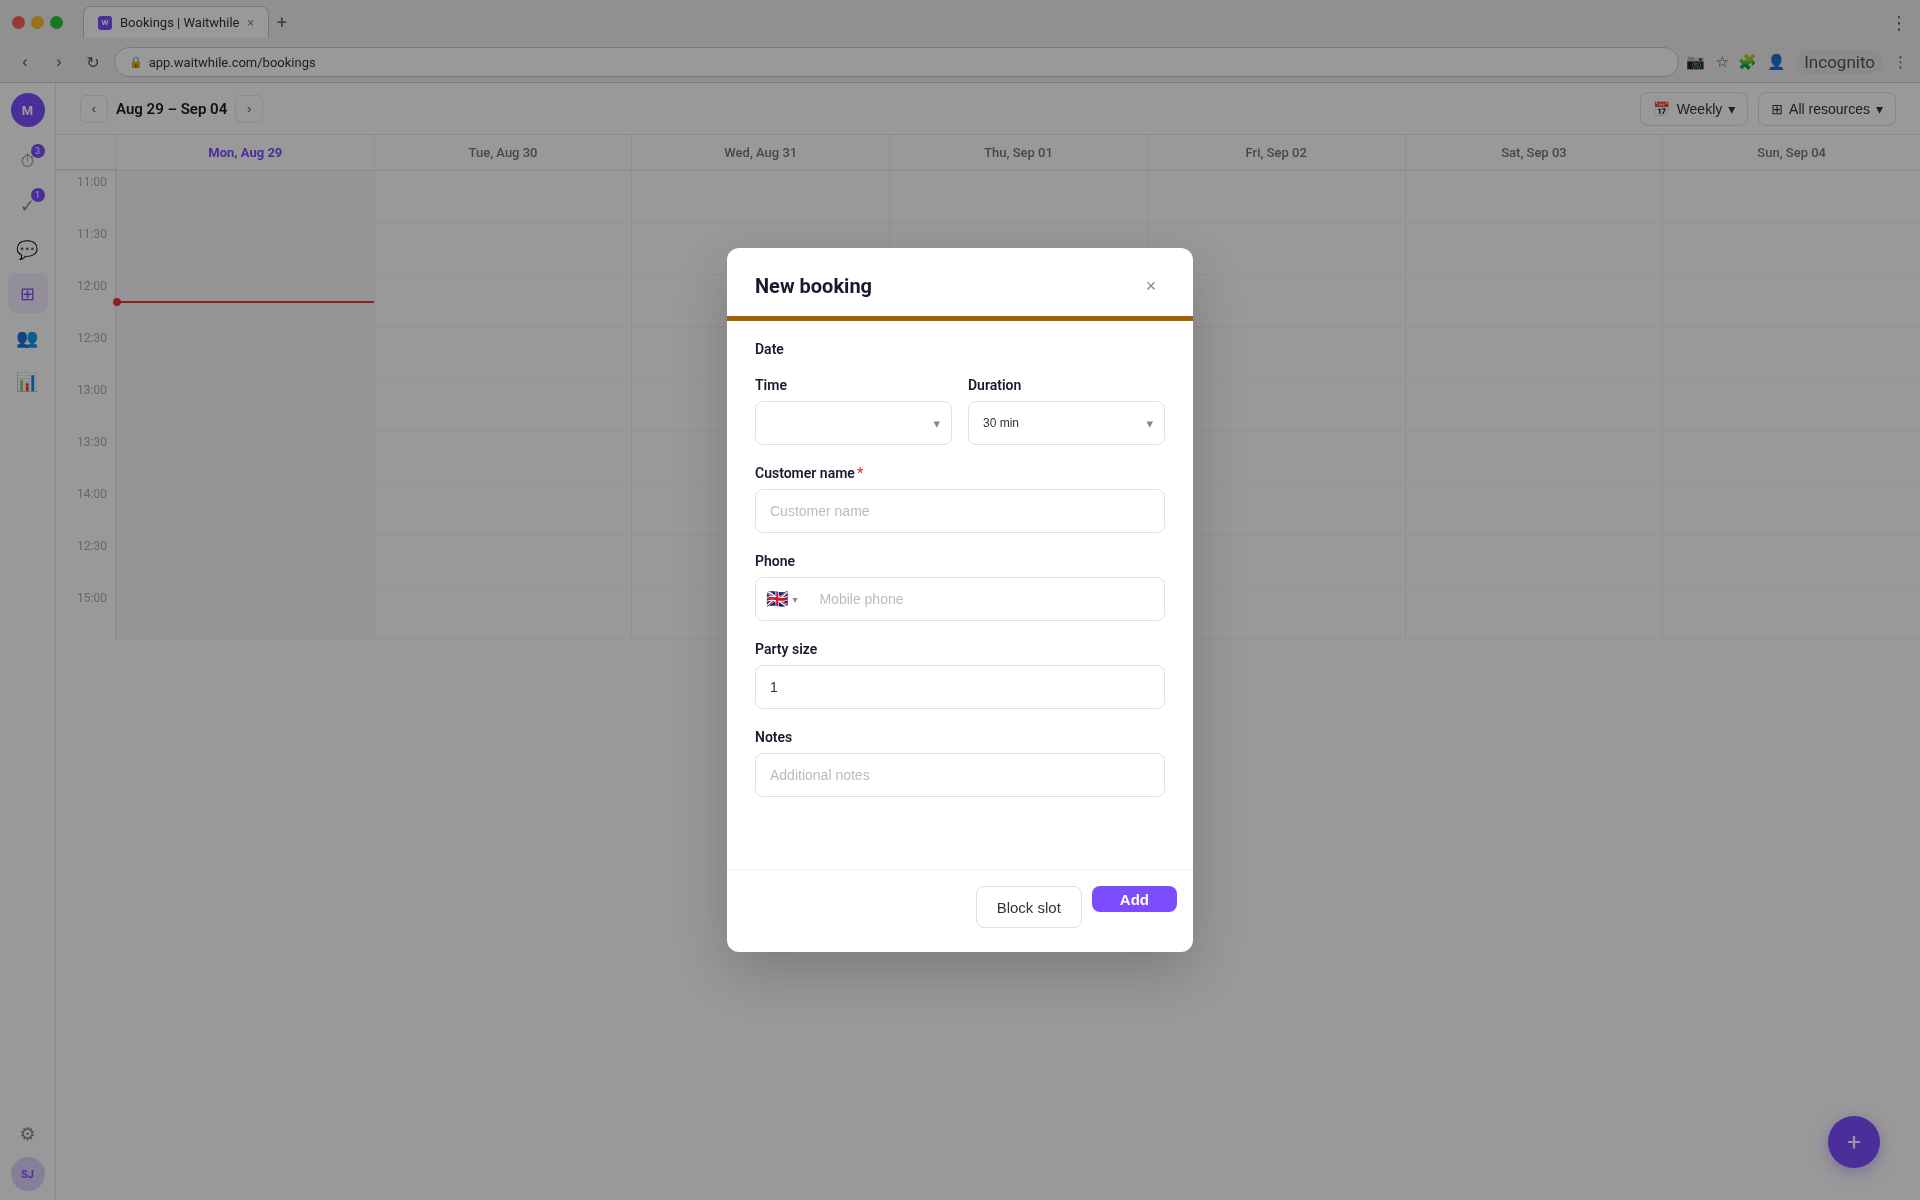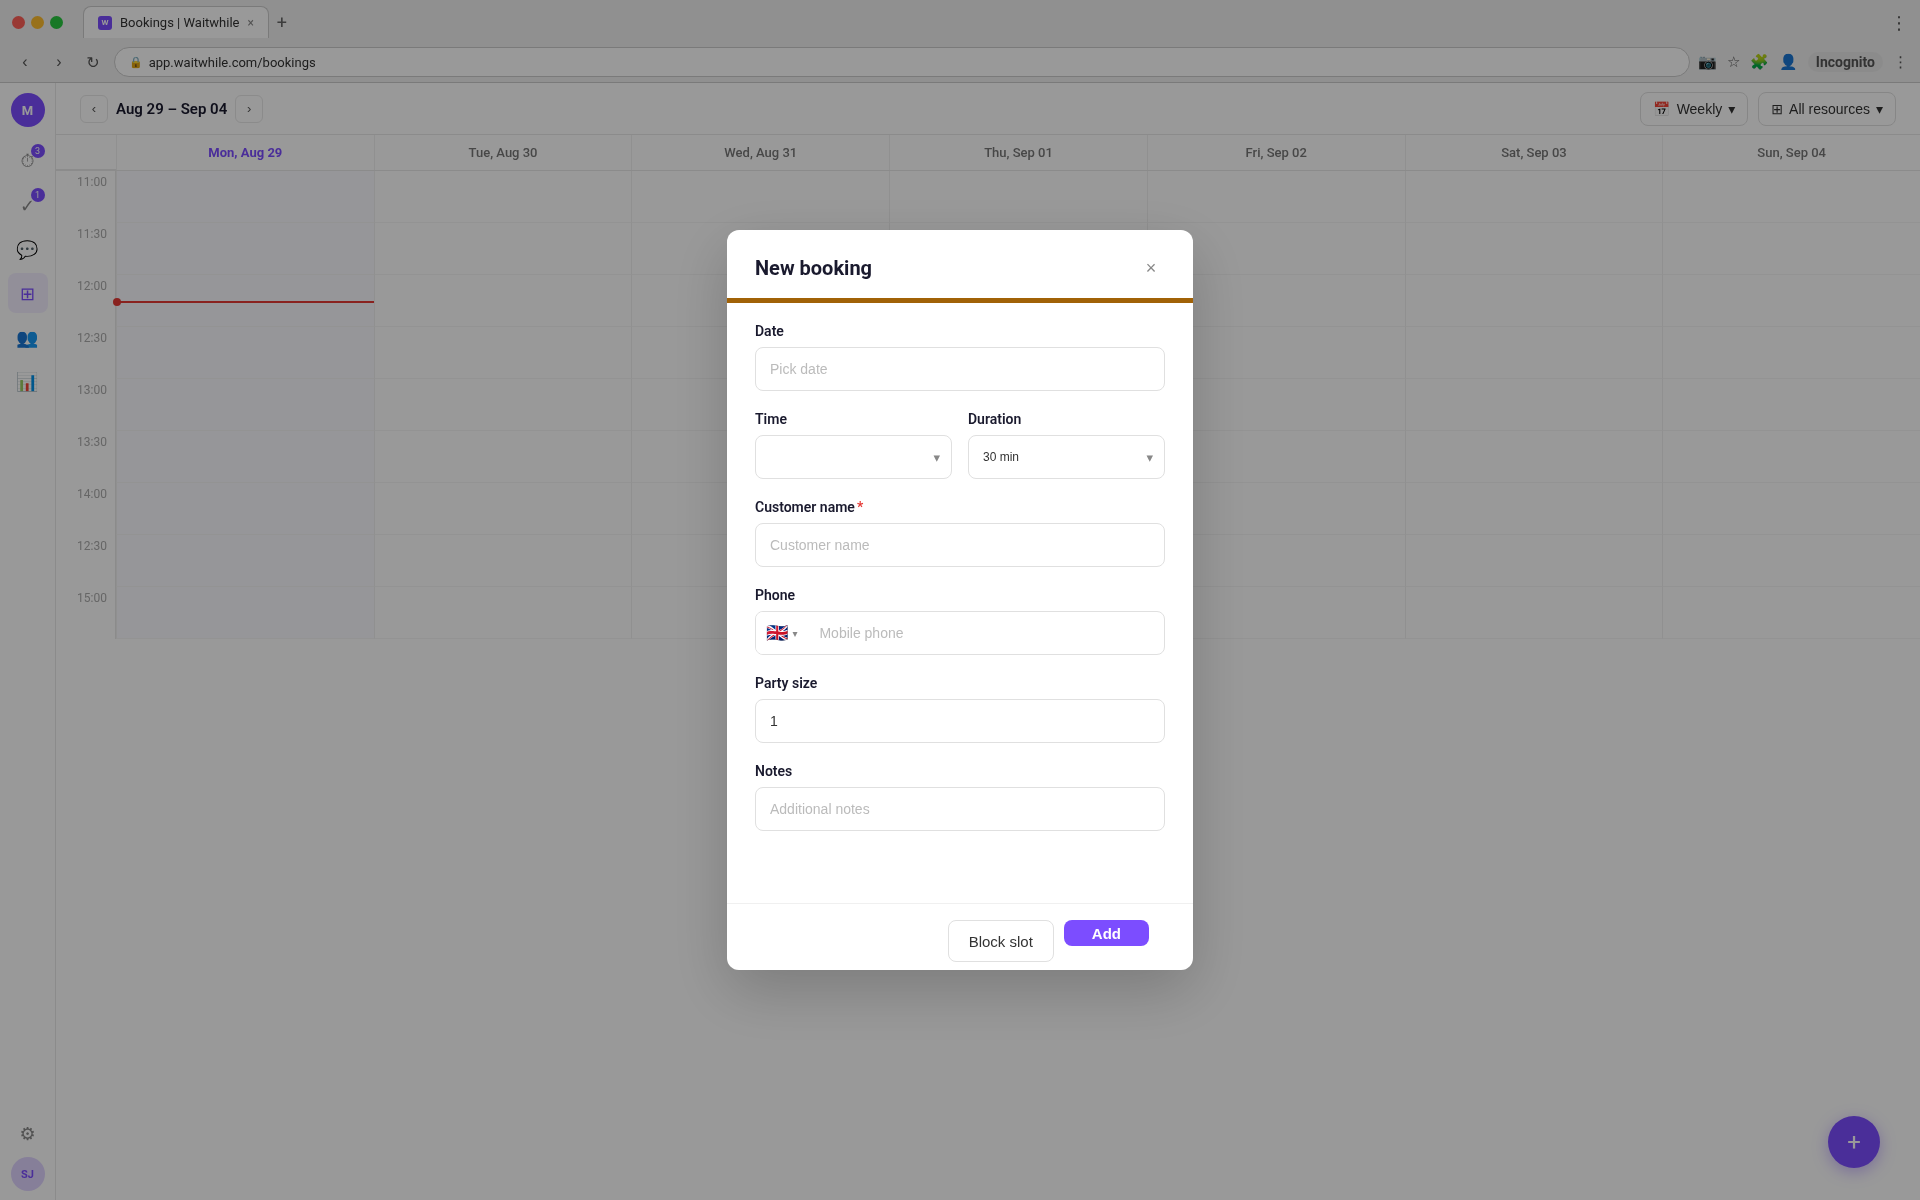--- a/index.html
+++ b/index.html
@@ -96,25 +96,24 @@
     .address-lock { color: #555; font-size: 11px; }
     .browser-icons {
       display: flex;
       align-items: center;
       gap: 10px;
       color: #555;
       font-size: 15px;
     }
     .incognito-badge {
       display: flex; gap: 4px;
-      font-size: 14px; color: #555;
+      font-size: 17px; color: #555;
       background: #e8e8e8;
       padding: 2px 8px;
       border-radius: 12px;
-      font-weight: bold;
     }
 
     
     .app-layout {
       display: flex;
       width: 100%;
       height: calc(1200px - 82px);
       background: #f9f9fb;
     }
 
@@ -435,21 +434,21 @@
     .phone-input {
       flex: 1;
       border: none;
       padding: 0 12px;
       font-size: 14px;
       color: #333;
       outline: none;
     }
     .phone-input::placeholder { color: #bbb; }
     .modal-footer {
-      padding: 16px 44px 24px;
+      padding: 16px 16px 24px;
       display: flex;
       justify-content: flex-end;
       gap: 10px;
       border-top: 1px solid #f0f0f0;
       margin-top: 28px;
     }
     .btn-secondary {
       background: white;
       border: 1px solid #e0e0e0;
       border-radius: 8px;
@@ -692,21 +691,20 @@
 <div class="overlay">
   <div class="modal">
     <div class="modal-header">
       <span class="modal-title">New booking</span>
       <button class="modal-close">×</button>
     </div>
     <div class="modal-body">
 
       <div class="form-group">
         <label class="form-label">Date</label>
-        <input class="form-input" type="text" placeholder="Pick date" style="">
       </div>
 
       <div class="form-group two-col">
         <div>
           <label class="form-label">Time</label>
           <div class="select-wrapper">
             <select class="form-select">
               <option value="">  </option>
             </select>
           </div>

